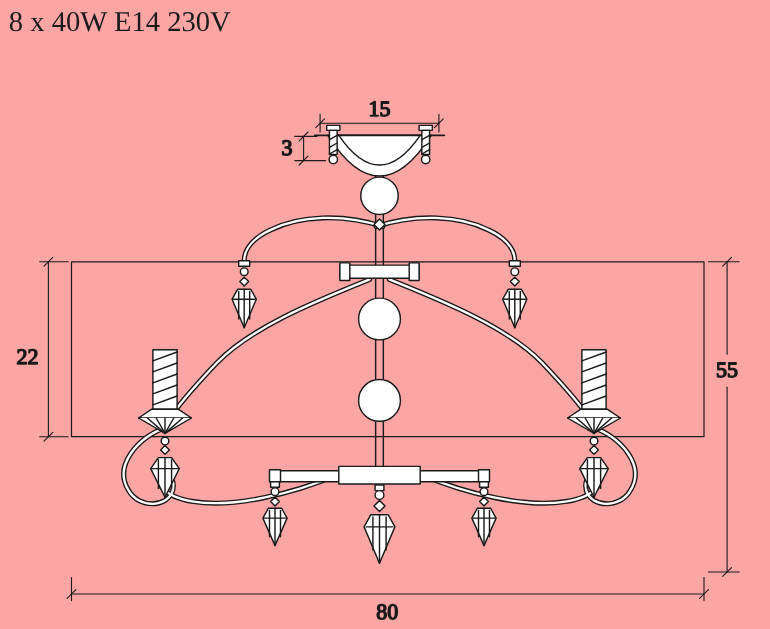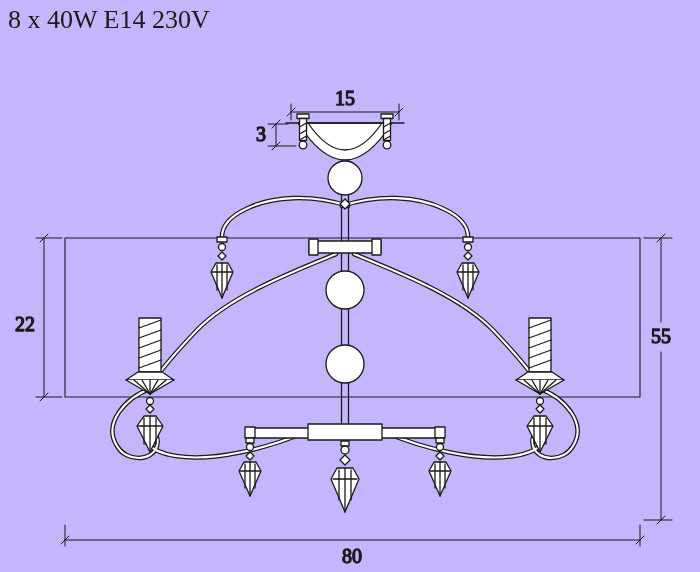--- a/index.html
+++ b/index.html
@@ -1,19 +1,19 @@
 <!DOCTYPE html>
 <html><head>
 <meta charset="utf-8">
 <style>
   html,body{margin:0;padding:0;background:#ffffff;}
   .canvas{
     position:relative;
     width:700px;height:572px;
-    background:#c4b5fd;
+    background:#fca5a5;
     font-family:"Liberation Serif", serif;
     overflow:hidden;
   }
   svg{display:block;}
   .spec-title{
     font-family:"Liberation Serif", serif;
     font-size:26px;
     fill:#1a1a1a;
   }
   .dim-text{

